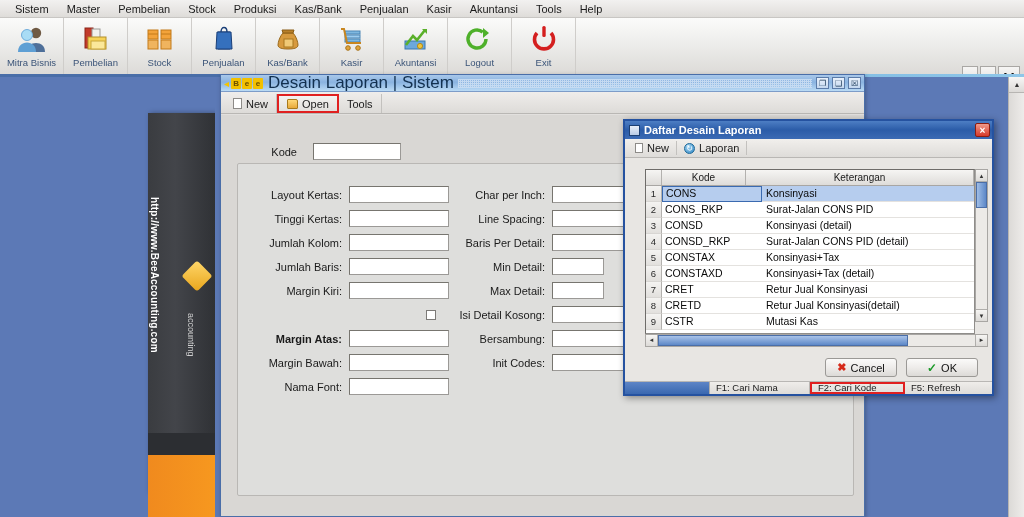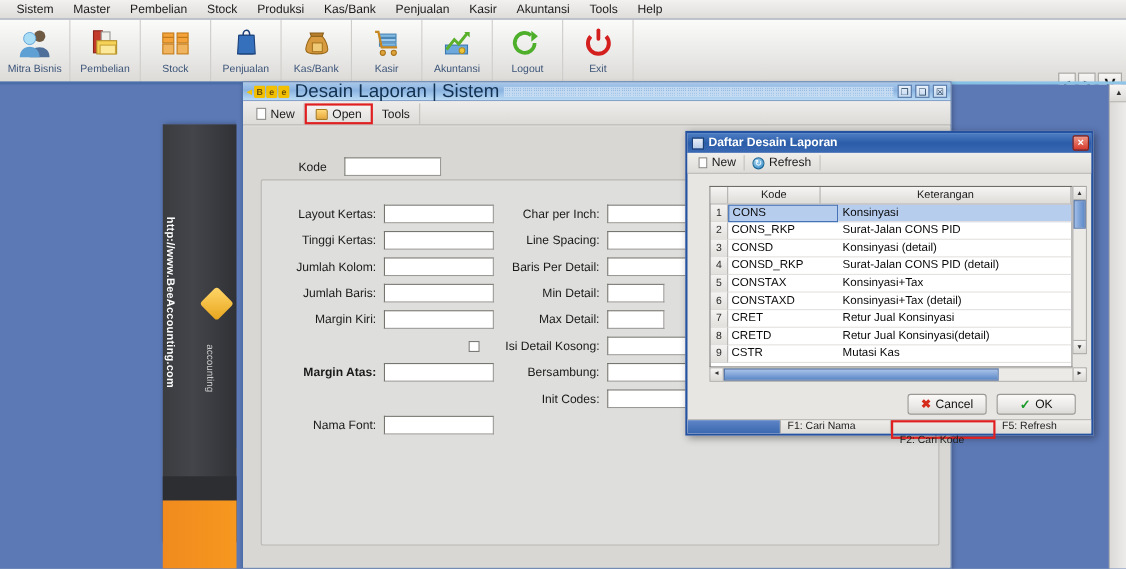--- a/index.html
+++ b/index.html
@@ -348,21 +348,21 @@
     width:85px; background:linear-gradient(to bottom,#5e85c6,#3a68b0);
     border-right:1px solid #b0aeab;
   }
   #dlg-status .seg {
     font-size:9.5px; color:#1b1b1b; line-height:12px; padding-left:6px;
     border-right:1px solid #b9b7b4; white-space:nowrap;
   }
   #dlg-status .seg.w1 { width:100px; }
   #dlg-status .seg.w2 { width:95px; }
   #dlg-status .seg.hl {
-    border:2px solid #e02020; line-height:8px; padding-top:13px;
+    border:2px solid #e02020; line-height:8px; padding-top:0;
   }
   #dlg-status .seg.w3 { flex:1; border-right:none; }
 </style>
 </head>
 <body>
 
 <div id="menubar">
   <div class="mi">Sistem</div>
   <div class="mi">Master</div>
   <div class="mi">Pembelian</div>
@@ -583,20 +583,24 @@
         <input class="tin" style="width: 100px; margin-left: 7px;">
       </div>
       <div class="fld-row" style="left:4px; top:118px;">
         <div class="fld-lab" style="width:100px;">Margin Kiri:</div>
         <input class="tin" style="width: 100px; margin-left: 7px;">
       </div>
       <div class="fld-row" style="left:4px; top:166px;">
         <div class="fld-lab" style="width:100px;font-weight:bold;">Margin Atas:</div>
         <input class="tin" style="width: 100px; margin-left: 7px;">
       </div>
+      <div class="fld-row" style="left:4px; top:190px;">
+        <div class="fld-lab" style="width:100px;">Margin Bawah:</div>
+        <input class="tin" style="width: 100px; margin-left: 7px;">
+      </div>
       <div class="fld-row" style="left:4px; top:214px;">
         <div class="fld-lab" style="width:100px;">Nama Font:</div>
         <input class="tin" style="width: 100px; margin-left: 7px;">
       </div>
 
       <div class="fld-row" style="left:205px; top:22px;">
         <div class="fld-lab" style="width:102px;">Char per Inch:</div>
         <input class="tin" style="width: 88px; margin-left: 7px;">
       </div>
       <div class="fld-row" style="left:205px; top:46px;">
@@ -641,21 +645,21 @@
     <span id="dlg-close">×</span>
   </div>
 
   <div id="dlg-tools">
     <div class="dtbtn">
       <span class="pg"></span>
       <span>New</span>
     </div>
     <div class="dtbtn">
       <span class="ref">↻</span>
-      <span>Refresh</span>
+      <span>Laporan</span>
     </div>
   </div>
 
   <div id="dlg-tablewrap">
     <div id="dlg-thead">
       <div class="th col-n"></div>
       <div class="th col-k">Kode</div>
       <div class="th col-d">Keterangan</div>
     </div>
     <div id="dlg-tbody">

